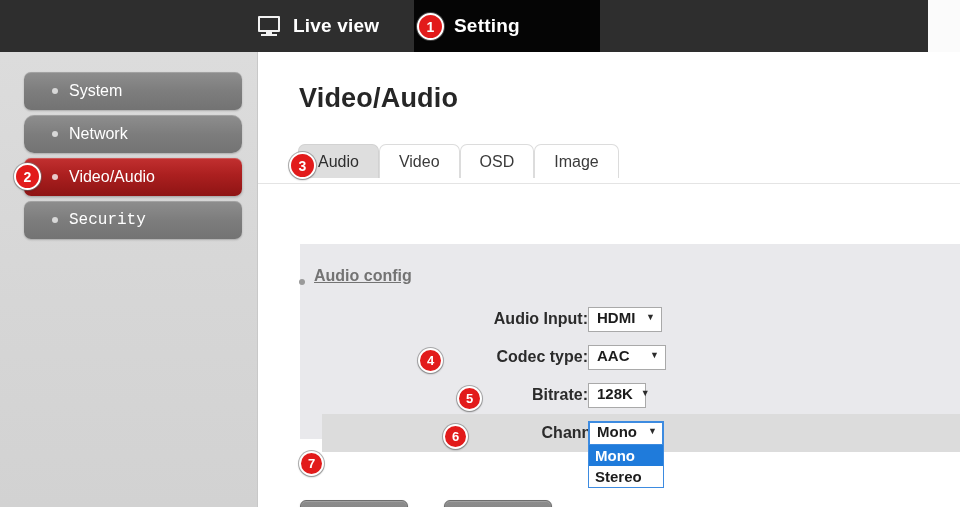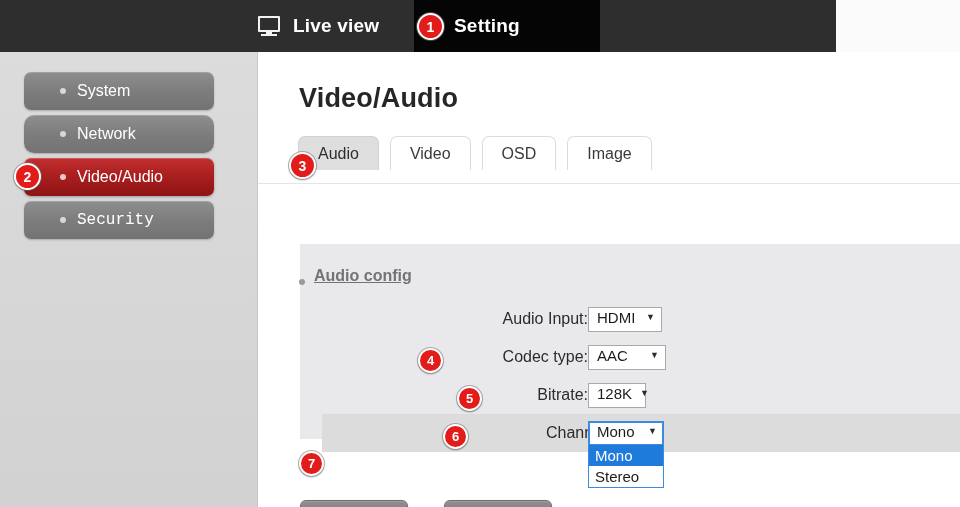--- a/index.html
+++ b/index.html
@@ -6,21 +6,21 @@
   html, body {
     width: 960px; height: 507px;
     font-family: "Liberation Sans", sans-serif;
     background: #fbfbfb;
     overflow: hidden;
   }
   #app { position: relative; width: 960px; height: 507px; }
 
   
   .topbar {
-    position: absolute; left: 0; top: 0; width: 836px; height: 52px;
+    position: absolute; left: 0; top: 0; width: 928px; height: 52px;
     background: #2e2e2e;
   }
   .topbar-setting-block {
     position: absolute; left: 414px; top: 0; width: 186px; height: 52px;
     background: #050505;
   }
   .nav-live {
     position: absolute; left: 258px; top: 0; height: 52px;
     display: flex; align-items: center; gap: 13px;
   }
@@ -56,23 +56,23 @@
   }
   .badge.sm { width: 25px; height: 25px; font-size: 13px; }
 
   
   .sidebar {
     position: absolute; left: 0; top: 52px; width: 258px; height: 455px;
     background: linear-gradient(180deg,#dcdcdc 0%,#d6d6d6 55%,#d2d2d2 100%);
     border-right: 1px solid #c8c8c8;
   }
   .side-item {
-    position: absolute; left: 24px; width: 190px; height: 38px;
+    position: absolute; left: 24px; width: 218px; height: 38px;
     border-radius: 7px;
-    display: flex; align-items: center; gap: 11px; padding-left: 36px;
+    display: flex; align-items: center; gap: 11px; padding-left: 28px;
     color: #ffffff; font-size: 16px;
     background: linear-gradient(180deg,#8e8e8e 0%,#7d7d7d 50%,#737373 100%);
     box-shadow: 0 1px 2px rgba(0,0,0,.22), inset 0 1px 0 rgba(255,255,255,.18);
   }
   .side-item.active {
     background: linear-gradient(180deg,#c23030 0%,#ab1f1f 45%,#8e1414 100%);
     box-shadow: 0 1px 3px rgba(0,0,0,.3), inset 0 1px 0 rgba(255,255,255,.2);
   }
   .side-dot { width: 6px; height: 6px; border-radius: 50%; background: #d8d8d8; flex: none; }
   .side-item.active .side-dot { background: #e8c9c9; }
@@ -81,21 +81,21 @@
   .content {
     position: absolute; left: 258px; top: 52px; width: 702px; height: 455px;
     background: #ffffff;
   }
   .page-title {
     position: absolute; left: 41px; top: 31px;
     font-size: 27px; font-weight: bold; color: #262626; letter-spacing: .2px;
   }
 
   
-  .tabs { position: absolute; left: 40px; top: 84px; display: flex; align-items: flex-start; gap: 11px; }
+  .tabs { position: absolute; left: 40px; top: 92px; display: flex; align-items: flex-start; }
   .tab {
     height: 34px; padding: 0 19px;
     display: flex; align-items: center; justify-content: center;
     font-size: 16px; color: #3a3a3a;
     background: #ffffff;
     border: 1px solid #dcdcdc; border-bottom: none;
     border-radius: 7px 7px 0 0;
   }
   .tab.active { background: #dedede; border-color: #d2d2d2; color: #2e2e2e; }
   .tabs-rule {
@@ -110,21 +110,21 @@
   }
   .section-dot { width: 6px; height: 6px; border-radius: 50%; background: #9a9a9a; }
 
   
   .form-panel {
     position: absolute; left: 42px; top: 192px; width: 660px; height: 195px;
     background: #e9e9ec;
   }
   .form-rows { position: absolute; left: 0; top: 0; width: 660px; }
   .form-row {
-    position: relative; height: 38px; display: flex; align-items: center;
+    position: relative; height: 38px; display: flex; align-items: center; font-weight: bold;
   }
   .row-highlight { background: #dcdcdc; }
   .row-label {
     position: absolute; right: 372px; font-size: 16px; color: #2b2b2b; white-space: nowrap;
   }
   .select {
     position: absolute; left: 288px; height: 25px;
     background: #ffffff; border: 1px solid #a9a9a9;
     display: flex; align-items: center; justify-content: space-between;
     padding: 0 6px 4px 8px; font-size: 15px; color: #1c1c1c;

